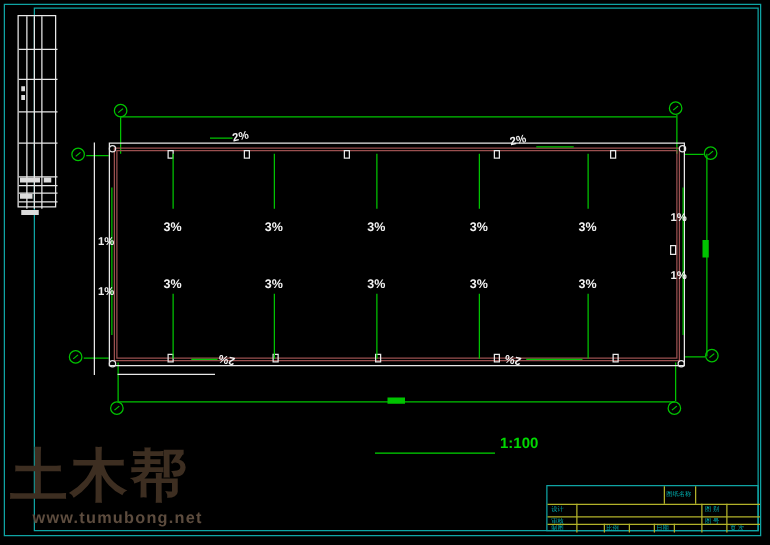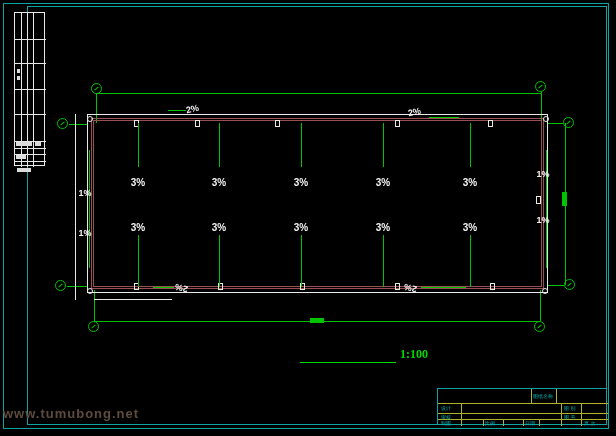--- a/index.html
+++ b/index.html
@@ -15,23 +15,23 @@
   .drain-sq{position:absolute;width:3px;height:5px;border:1px solid #e8e8e8;}
   .corner-drain{position:absolute;width:4px;height:4px;border:1px solid #e8e8e8;border-radius:50%;}
   .slope-label{position:absolute;width:20px;text-align:center;color:#f2f2f2;font-size:10px;font-weight:bold;line-height:11px;}
   .pct1{position:absolute;width:18px;text-align:center;color:#f2f2f2;font-size:9px;font-weight:bold;line-height:10px;}
   .pct2{position:absolute;color:#f2f2f2;font-size:9px;font-weight:bold;line-height:9px;}
   .rect{position:absolute;box-sizing:border-box;}
   .sig-mark{position:absolute;background:#dcdcdc;}
   .tb-line-y{position:absolute;background:#b2b22a;}
   .tb-text{position:absolute;color:#00b4b4;font-size:5px;line-height:6px;white-space:nowrap;}
   #main-title{position:absolute;left:302px;top:343px;color:#00d800;font-size:15px;font-weight:bold;letter-spacing:1px;line-height:17px;}
-  #title-scale{position:absolute;left:400px;top:347px;color:#00d800;font-size:12px;font-weight:bold;font-family:Liberation Serif, serif;}
+  #title-scale{position:absolute;left:400px;top:347px;color:#00d800;font-size:12px;font-weight:bold;}
   #wm-brand{position:absolute;left:8px;top:355px;color:#3d2e21;font-size:46px;font-weight:bold;letter-spacing:2px;line-height:50px;}
-  #wm-url{position:absolute;left:3px;top:406px;color:#5d4c3e;font-size:13px;font-weight:bold;letter-spacing:1px;}
+  #wm-url{position:absolute;left:26px;top:406px;color:#5d4c3e;font-size:13px;font-weight:bold;letter-spacing:1px;}
 </style>
 </head>
 <body>
 
 <div id="sheet">
 
   <div class="rect" style="left:3px;top:3px;width:606px;height:426px;border:1px solid #0fa4a4;"></div>
   <div class="rect" style="left:27px;top:6px;width:580px;height:419px;border:1px solid #0fa4a4;"></div>
 
   <div class="rect" style="left:14px;top:12px;width:31px;height:154px;border:1px solid #e8e8e8;">
@@ -139,20 +139,21 @@
   <div class="pct2" style="left:408px;top:108px;transform:rotate(-12deg);">2%</div>
   <div class="hl green" style="left:429px;top:117px;width:30px;"></div>
   <div class="hl green" style="left:153px;top:287px;width:21px;"></div>
   <div class="pct2" style="left:175px;top:283px;transform:rotate(192deg);">2%</div>
   <div class="pct2" style="left:404px;top:283px;transform:rotate(192deg);">2%</div>
   <div class="hl green" style="left:421px;top:287px;width:45px;"></div>
 
   <div class="hl" style="left:300px;top:362px;width:96px;background:#00d800;"></div>
   <div id="title-scale">1:100</div>
 
+  <div id="wm-brand">土木帮</div>
   <div id="wm-url">www.tumubong.net</div>
 
   <div class="rect" style="left:437px;top:388px;width:170px;height:37px;border:1px solid #0fa4a4;">
     <div class="tb-line-y" style="left:0;top:14px;width:170px;height:1px;"></div>
     <div class="tb-line-y" style="left:0;top:24px;width:170px;height:1px;"></div>
     <div class="tb-line-y" style="left:0;top:30px;width:170px;height:1px;"></div>
     <div class="tb-line-y" style="left:93px;top:0;width:1px;height:14px;"></div>
     <div class="tb-line-y" style="left:118px;top:0;width:1px;height:14px;"></div>
     <div class="tb-line-y" style="left:23px;top:14px;width:1px;height:23px;"></div>
     <div class="tb-line-y" style="left:123px;top:14px;width:1px;height:23px;"></div>

